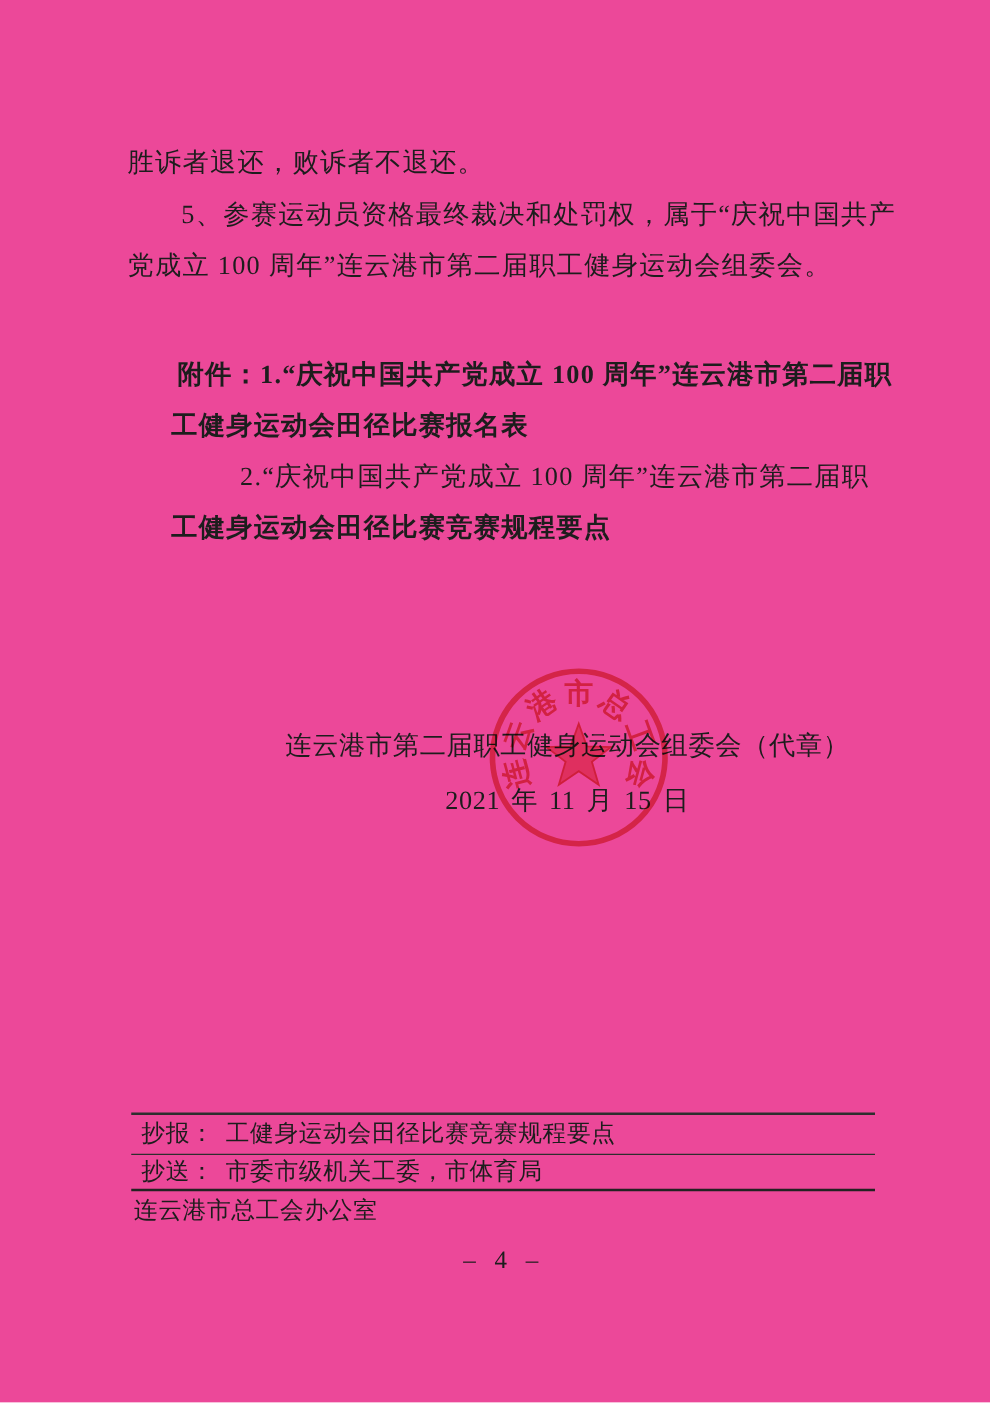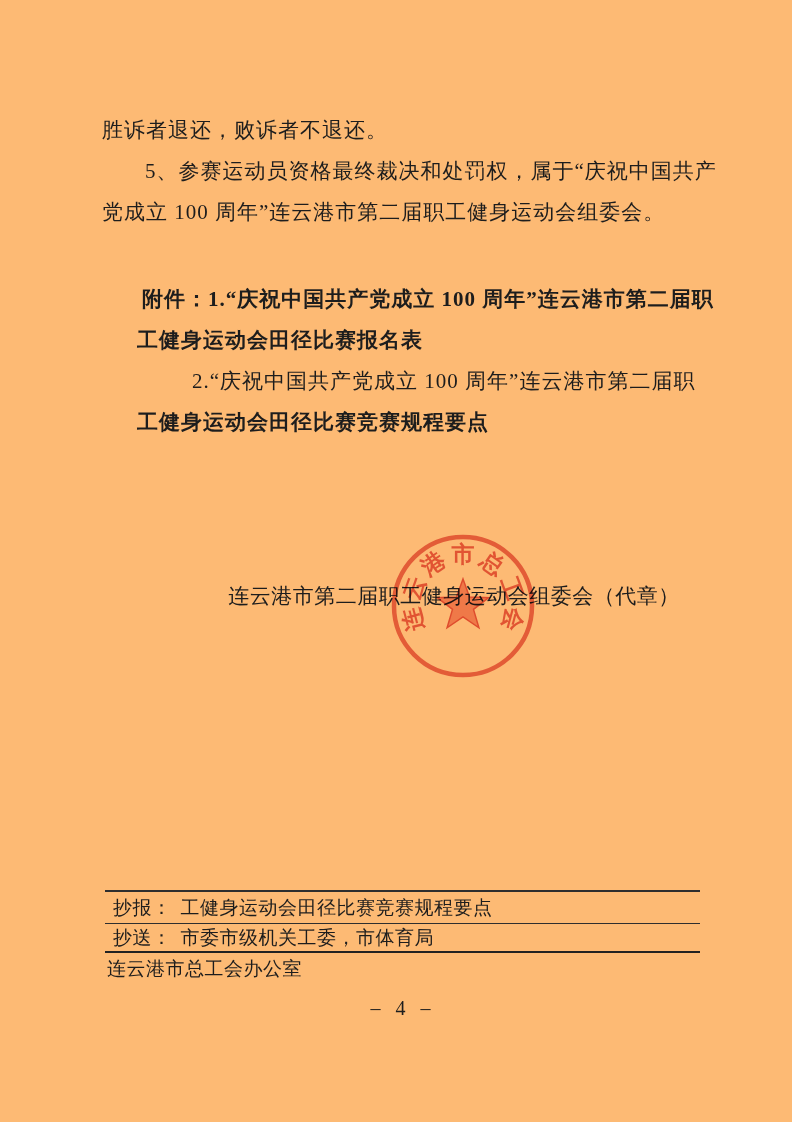--- a/index.html
+++ b/index.html
@@ -1,19 +1,19 @@
 <!DOCTYPE html>
 <html><head>
 <meta charset="utf-8">
 <style>
   html,body{margin:0;padding:0;background:#ffffff;}
   .page{
     position:relative;
     width:792px;height:1122px;
-    background:#fdba74;
+    background:#ec4899;
     overflow:hidden;
     font-family:"Liberation Serif","DejaVu Serif",serif;
     color:#1d1d1d;
   }
   
   .content{position:absolute;left:102px;top:110px;width:592px;}
   .line{
     margin:0;
     font-size:21px;
     line-height:41px;
@@ -90,20 +90,21 @@
 
     <section class="attachments">
       <p class="line att-first">附件：1.“庆祝中国共产党成立 100 周年”连云港市第二届职</p>
       <p class="line att-cont">工健身运动会田径比赛报名表</p>
       <p class="line att-second">2.“庆祝中国共产党成立 100 周年”连云港市第二届职</p>
       <p class="line att-cont">工健身运动会田径比赛竞赛规程要点</p>
     </section>
 
     <section class="signature">
       <p class="sig-line">连云港市第二届职工健身运动会组委会（代章）</p>
+      <p class="sig-line sig-date">2021 年 11 月 15 日</p>
     </section>
   </main>
 
   <svg class="seal" viewBox="0 0 156 156">
     <circle cx="78" cy="78" r="69" stroke="#dc4f47"></circle>
     <polygon points="78,51 84.5,69.1 103.7,69.7 88.5,81.4 93.9,99.8 78,89 62.1,99.8 67.5,81.4 52.3,69.7 71.5,69.1" fill="#f0978e"></polygon>
     <g fill="#dc4f47">
       <text x="78" y="34" text-anchor="middle" transform="rotate(-105 78 78)">连</text>
       <text x="78" y="34" text-anchor="middle" transform="rotate(-70 78 78)">云</text>
       <text x="78" y="34" text-anchor="middle" transform="rotate(-35 78 78)">港</text>

